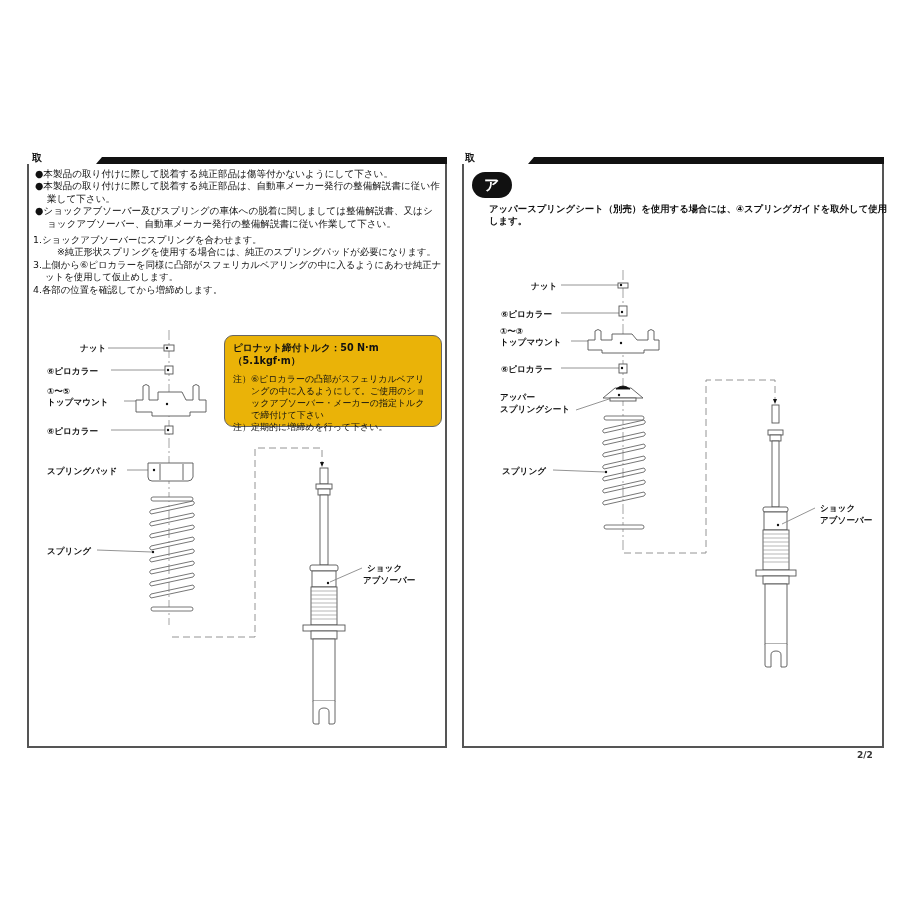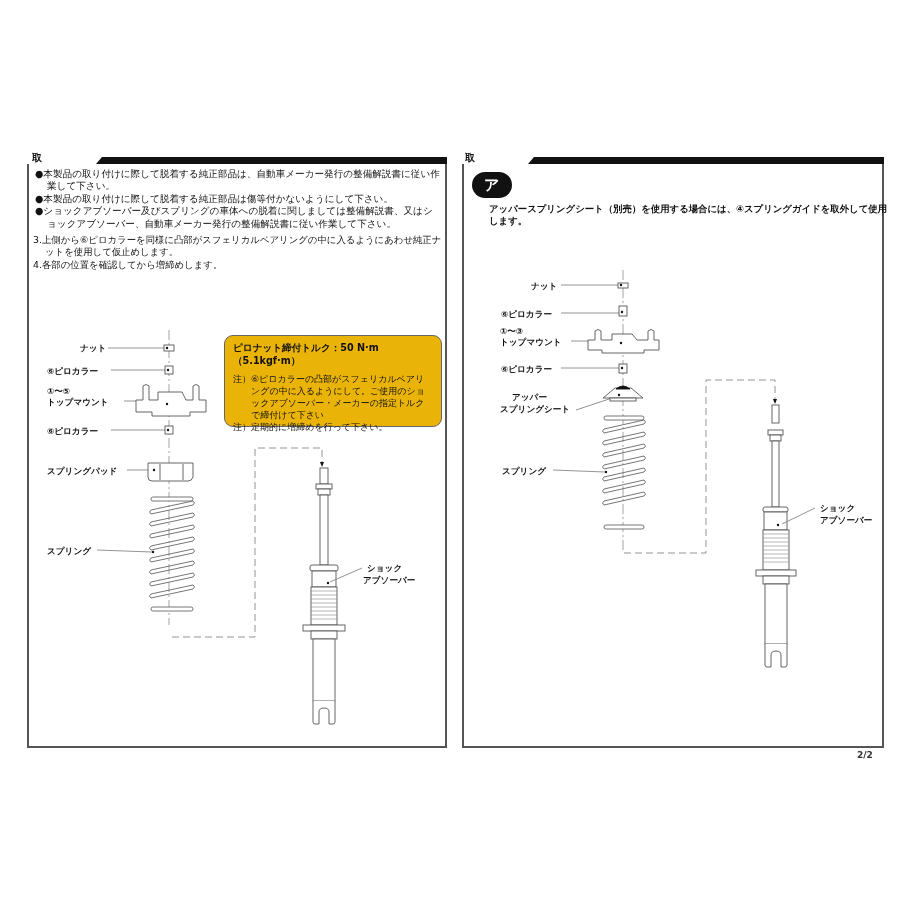--- a/index.html
+++ b/index.html
@@ -29,26 +29,28 @@
 </head>
 <body>
 
 <div class="panel">
   <div class="panel-title" style="left:32px; top:151px;">取り付け手順</div>
   <div class="title-bar-slant" style="left:96px; top:157px;"></div>
   <div class="title-bar" style="left:102px; top:157px; width:345px;"></div>
   <div class="frame" style="left:27px; top:164px; width:420px; height:584px;"></div>
 
   <div class="bullets" style="left:35px; top:168px; width:405px;">
+    <div class="b">●本製品の取り付けに際して脱着する純正部品は傷等付かないようにして下さい。</div>
     <div class="b">●本製品の取り付けに際して脱着する純正部品は、自動車メーカー発行の整備解説書に従い作業して下さい。</div>
-    <div class="b">●本製品の取り付けに際して脱着する純正部品は傷等付かないようにして下さい。</div>
     <div class="b">●ショックアブソーバー及びスプリングの車体への脱着に関しましては整備解説書、又はショックアブソーバー、自動車メーカー発行の整備解説書に従い作業して下さい。</div>
   </div>
 
   <div class="steps" style="left:33px; top:234px; width:410px;">
+    <div class="s">1.ショックアブソーバーにスプリングを合わせます。</div>
+    <div class="note">※純正形状スプリングを使用する場合には、純正のスプリングパッドが必要になります。</div>
     <div class="s">3.上側から⑥ピロカラーを同様に凸部がスフェリカルベアリングの中に入るようにあわせ純正ナットを使用して仮止めします。</div>
     <div class="s">4.各部の位置を確認してから増締めします。</div>
   </div>
 
   <div class="torque-box" style="left:224px; top:335px; width:218px; height:92px;">
     <div class="torque-title">ピロナット締付トルク：50 N·m（5.1kgf·m）</div>
     <div class="torque-note">注）⑥ピロカラーの凸部がスフェリカルベアリングの中に入るようにして。ご使用のショックアブソーバー・メーカーの指定トルクで締付けて下さい</div>
     <div class="torque-note">注）定期的に増締めを行って下さい。</div>
   </div>
 
@@ -148,21 +150,21 @@
 
   <div class="pill" style="left:472px; top:172px;">アッパースプリングシートを使用する場合</div>
 
   <div class="intro" style="left:470px; top:203px; width:400px;">アッパースプリングシート（別売）を使用する場合には、④スプリングガイドを取外して使用します。</div>
 
   <div class="label" style="left:531px; top:281px;">ナット</div>
   <div class="label" style="left:501px; top:309px;">⑥ピロカラー</div>
   <div class="label" style="left:500px; top:326px;">①〜③</div>
   <div class="label" style="left:500px; top:337px;">トップマウント</div>
   <div class="label" style="left:501px; top:364px;">⑥ピロカラー</div>
-  <div class="label" style="left:512px; top:392px;">アッパー</div>
+  <div class="label" style="left:500px; top:392px;">アッパー</div>
   <div class="label" style="left:500px; top:404px;">スプリングシート</div>
   <div class="label" style="left:502px; top:466px;">スプリング</div>
   <div class="label" style="left:820px; top:503px;">ショック</div>
   <div class="label" style="left:820px; top:515px;">アブソーバー</div>
 
   <svg width="900" height="750" style="left:0; top:0;" viewBox="0 0 900 750">
     <g fill="none" stroke="#555" stroke-width="0.9">
       <line x1="623" y1="270" x2="623" y2="553" stroke-dasharray="10 3 2 3" stroke="#999"></line>
 
       <line x1="561" y1="285" x2="618" y2="285" stroke="#888"></line>

